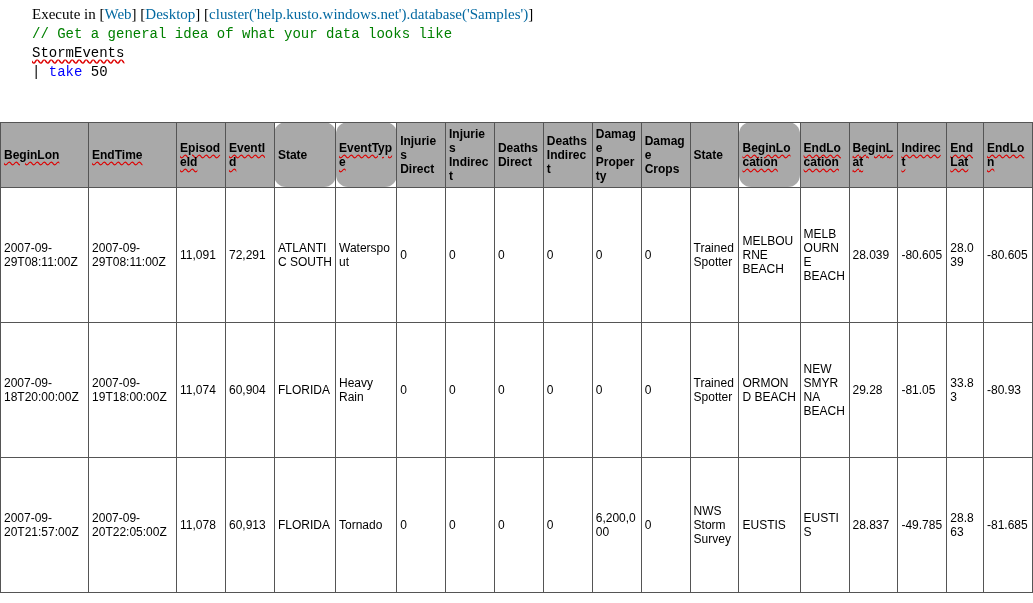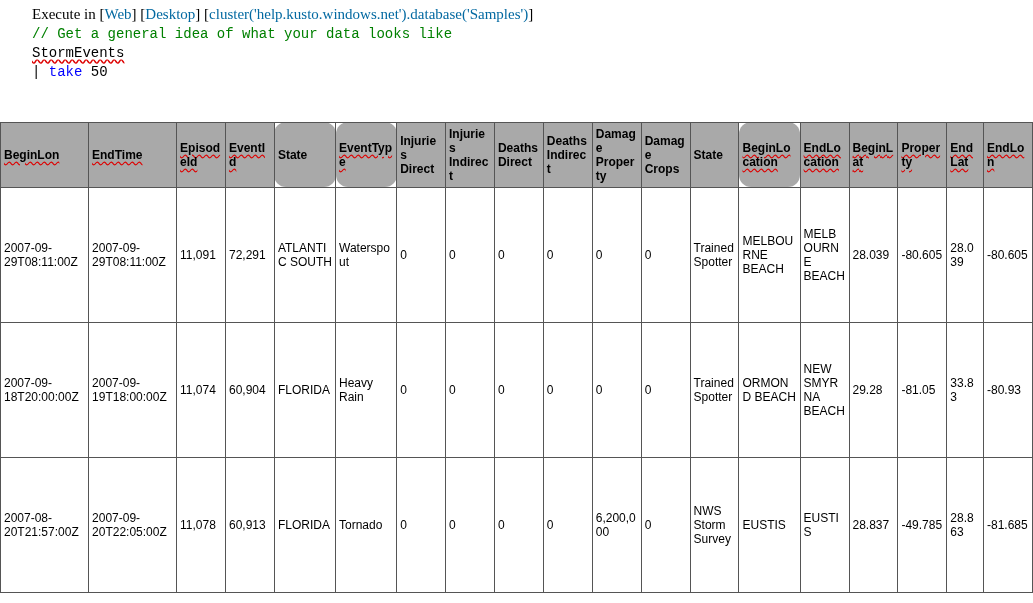--- a/index.html
+++ b/index.html
@@ -91,21 +91,21 @@
         <th class="col-narrow">Injuries Direct</th>
         <th class="col-narrow">Injuries Indirect</th>
         <th class="col-narrow">Deaths Direct</th>
         <th class="col-narrow">Deaths Indirect</th>
         <th class="col-narrow">Damage Property</th>
         <th class="col-narrow">Damage Crops</th>
         <th class="col-narrow">State</th>
         <th class="col-med"><span class="wavy-h">BeginLocation</span></th>
         <th class="col-narrow"><span class="wavy-h">EndLocation</span></th>
         <th class="col-narrow"><span class="wavy-h">BeginLat</span></th>
-        <th class="col-narrow"><span class="wavy-h">Property</span></th>
+        <th class="col-narrow"><span class="wavy-h">Indirect</span></th>
         <th class="col-small"><span class="wavy-h">EndLat</span></th>
         <th class="col-narrow"><span class="wavy-h">EndLon</span></th>
       </tr>
   </thead>
   <tbody>
       <tr>
         <td>2007-09-29T08:11:00Z</td>
         <td>2007-09-29T08:11:00Z</td>
         <td>11,091</td>
         <td>72,291</td>
@@ -140,21 +140,21 @@
         <td>0</td>
         <td>Trained Spotter</td>
         <td>ORMOND BEACH</td>
         <td>NEW SMYRNA BEACH</td>
         <td>29.28</td>
         <td>-81.05</td>
         <td>33.83</td>
         <td>-80.93</td>
       </tr>
       <tr>
-        <td>2007-08-20T21:57:00Z</td>
+        <td>2007-09-20T21:57:00Z</td>
         <td>2007-09-20T22:05:00Z</td>
         <td>11,078</td>
         <td>60,913</td>
         <td>FLORIDA</td>
         <td>Tornado</td>
         <td>0</td>
         <td>0</td>
         <td>0</td>
         <td>0</td>
         <td>6,200,000</td>

